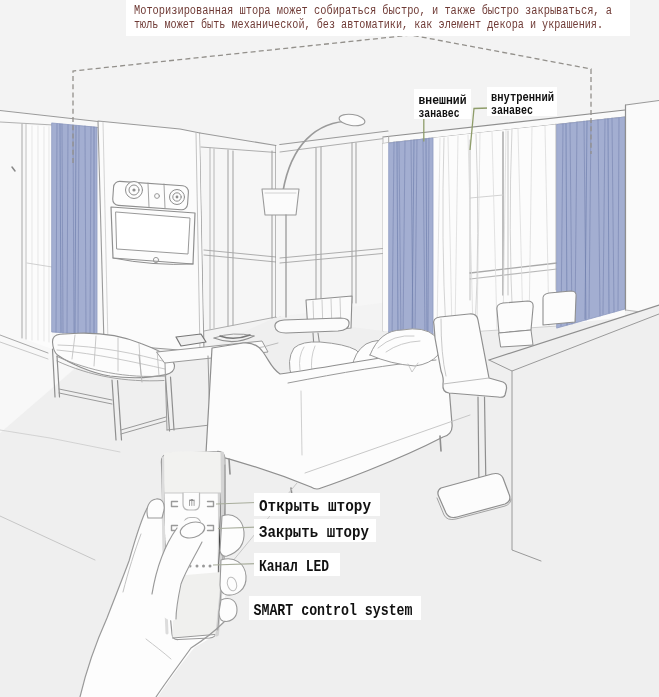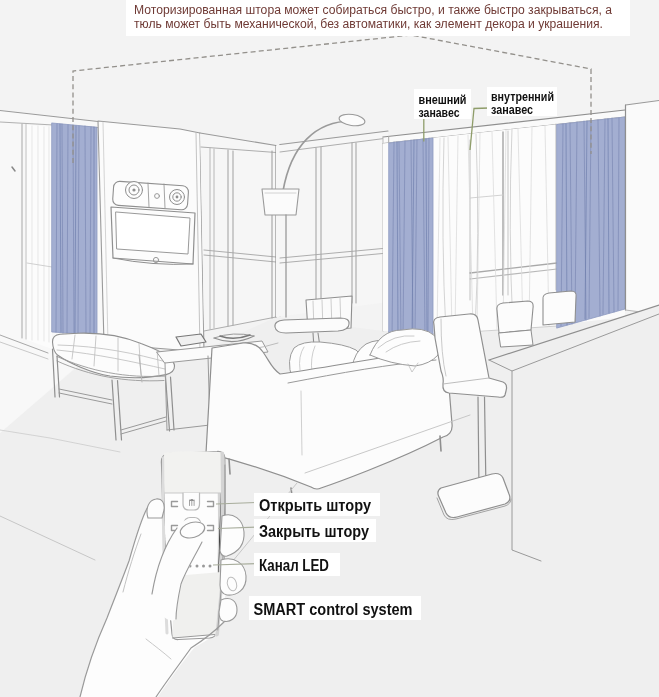--- a/index.html
+++ b/index.html
@@ -1,17 +1,17 @@
 <!DOCTYPE html>
 <html><head>
 <meta charset="utf-8">
 <style>
   html,body{margin:0;padding:0;background:#f3f3f3;}
   .page{position:relative;width:659px;height:697px;overflow:hidden;background:#f3f3f3;
-        font-family:Liberation Sans, sans-serif;}
+        font-family:Liberation Mono, monospace;}
   svg{position:absolute;left:0;top:0;}
 </style>
 </head>
 <body>
 <div class="page">
 <svg width="659" height="697" viewBox="0 0 659 697">
 
   <rect x="0" y="0" width="659" height="697" fill="#f3f3f3"></rect>
 
   <polygon points="0,433 104,344 200,352 276,317 383,331 470,333 557,325 625,316 659,325 659,697 0,697" fill="#efefef" stroke="none"></polygon>

